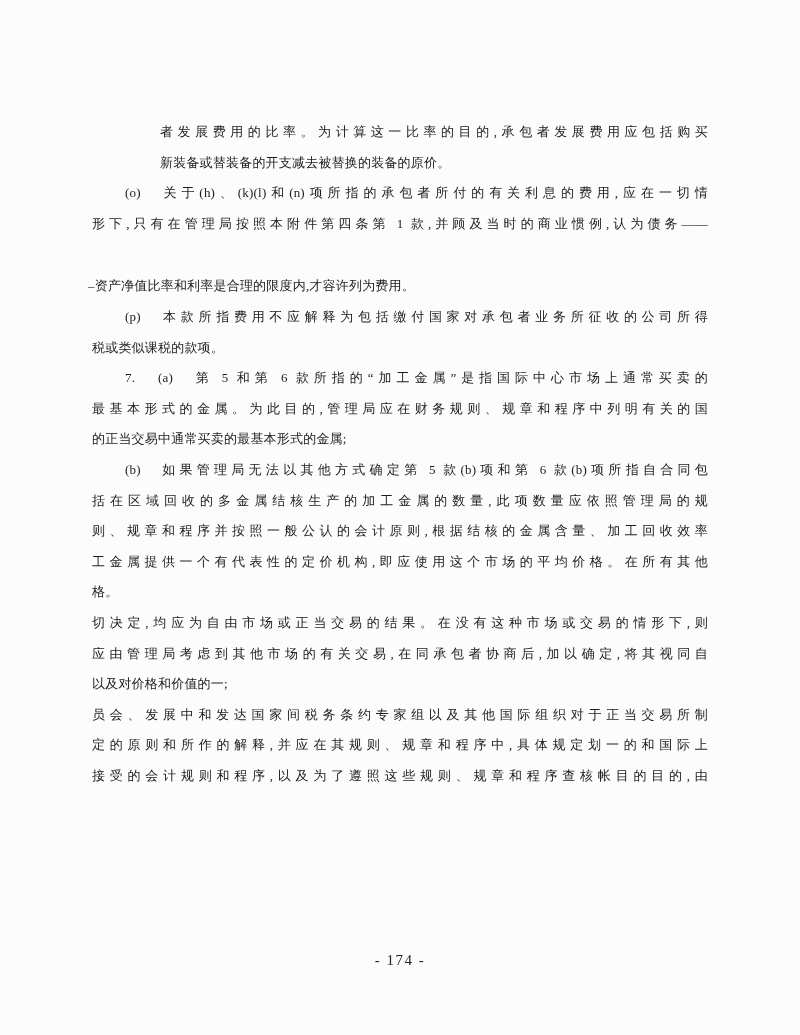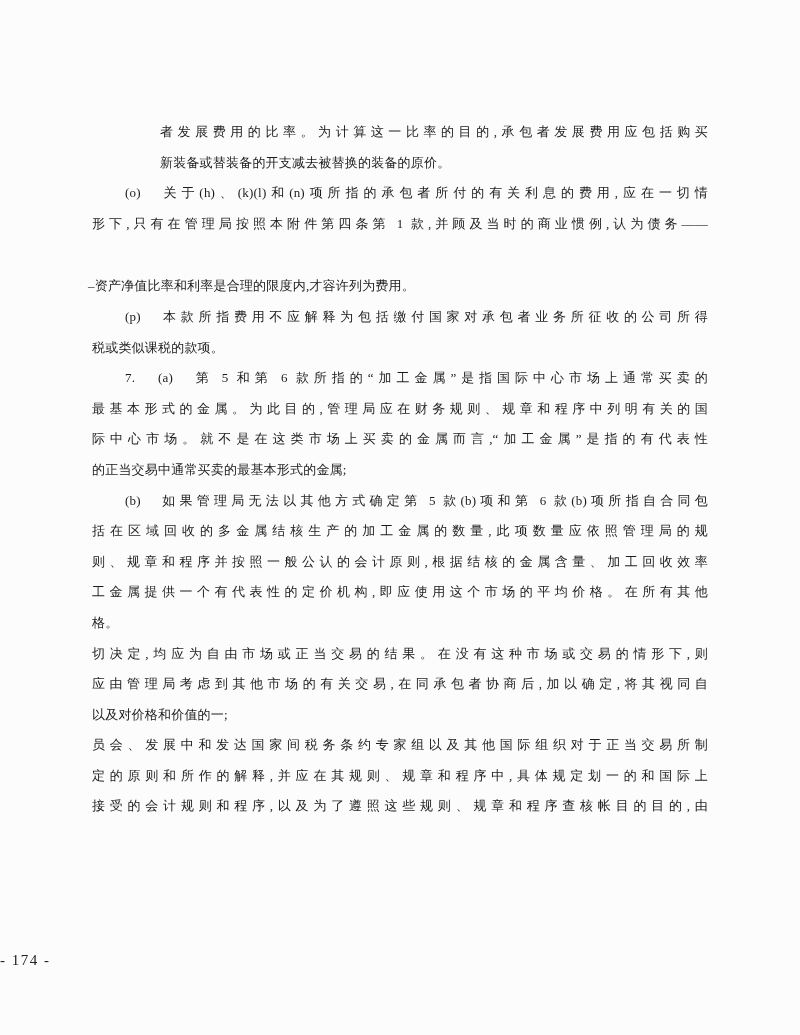--- a/index.html
+++ b/index.html
@@ -41,41 +41,40 @@
     text-align-last: justify;
   }
   .cont { padding-left: 68px; }
   .para { padding-left: 33px; }
   .hang { margin-left: -4px; margin-top: 32px; }
   .footer {
     position: absolute;
     left: 0;
     top: 952px;
     width: 800px;
-    text-align: left;
+    text-align: center;
     font-size: 15px;
     letter-spacing: 1.5px;
     color: #222;
   }
 </style>
 </head>
 <body>
 
 <div class="page">
   <div class="text-block">
     <div class="line cont just">者发展费用的比率。为计算这一比率的目的,承包者发展费用应包括购买</div>
     <div class="line cont">新装备或替装备的开支减去被替换的装备的原价。</div>
     <div class="line para just">(o)　关于(h)、(k)(l)和(n)项所指的承包者所付的有关利息的费用,应在一切情</div>
     <div class="line just">形下,只有在管理局按照本附件第四条第 1 款,并顾及当时的商业惯例,认为债务——</div>
     <div class="line hang">–资产净值比率和利率是合理的限度内,才容许列为费用。</div>
     <div class="line para just">(p)　本款所指费用不应解释为包括缴付国家对承包者业务所征收的公司所得</div>
     <div class="line">税或类似课税的款项。</div>
     <div class="line para just">7.　(a)　第 5 和第 6 款所指的“加工金属”是指国际中心市场上通常买卖的</div>
     <div class="line just">最基本形式的金属。为此目的,管理局应在财务规则、规章和程序中列明有关的国</div>
-    <div class="line just">际中心市场。就不是在这类市场上买卖的金属而言,“加工金属”是指的有代表性</div>
     <div class="line">的正当交易中通常买卖的最基本形式的金属;</div>
     <div class="line para just">(b)　如果管理局无法以其他方式确定第 5 款(b)项和第 6 款(b)项所指自合同包</div>
     <div class="line just">括在区域回收的多金属结核生产的加工金属的数量,此项数量应依照管理局的规</div>
     <div class="line just">则、规章和程序并按照一般公认的会计原则,根据结核的金属含量、加工回收效率</div>
     <div class="line just">工金属提供一个有代表性的定价机构,即应使用这个市场的平均价格。在所有其他</div>
     <div class="line">格。</div>
     <div class="line just">切决定,均应为自由市场或正当交易的结果。在没有这种市场或交易的情形下,则</div>
     <div class="line just">应由管理局考虑到其他市场的有关交易,在同承包者协商后,加以确定,将其视同自</div>
     <div class="line">以及对价格和价值的一;</div>
     <div class="line just">员会、发展中和发达国家间税务条约专家组以及其他国际组织对于正当交易所制</div>

